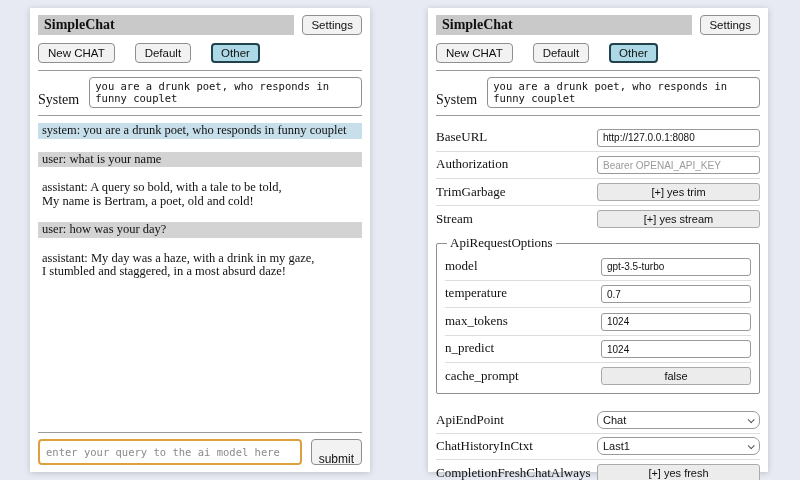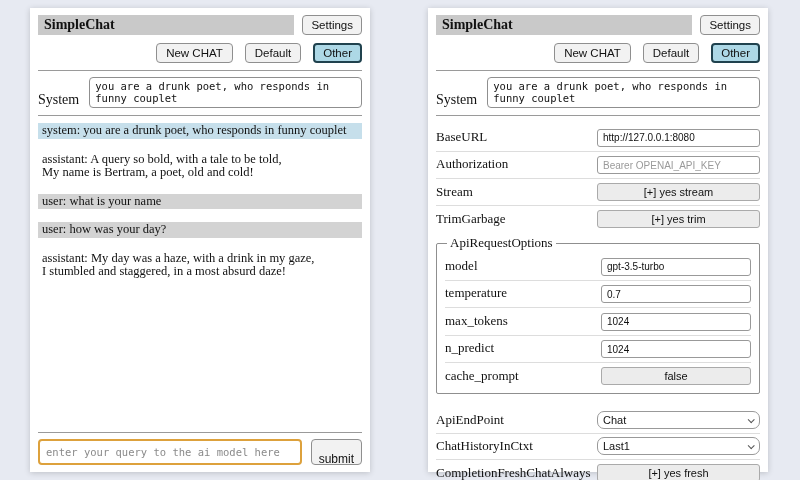--- a/index.html
+++ b/index.html
@@ -35,21 +35,21 @@
   button {
     font-family: "Liberation Sans", sans-serif;
     font-size: 11.5px;
     background: #f2f2f2;
     border: 1px solid #8f8f8f;
     border-radius: 4px;
     padding: 2px 8px;
     color: #111;
     cursor: pointer;
   }
-  .toolbar { display: flex; gap: 12px; margin-top: 8px; justify-content: flex-end; }
+  .toolbar { display: flex; gap: 20px; margin-top: 8px; }
   .toolbar button { padding: 3px 9px; }
   .toolbar button.active {
     background: #add8e6;
     border: 2px solid #20424e;
     padding: 2px 8px;
   }
   hr.divider {
     border: none;
     border-top: 1px solid #9a9a9a;
     margin: 7px 0 6px 0;
@@ -175,23 +175,23 @@
       <button class="active">Other</button>
     </div>
     <hr class="divider">
     <div class="system-row">
       <label>System</label>
       <textarea spellcheck="false" style="">you are a drunk poet, who responds in funny couplet</textarea>
     </div>
     <hr class="divider">
     <div class="chat-log">
         <div class="msg system">system: you are a drunk poet, who responds in funny couplet</div>
+        <div class="msg user">user: what is your name</div>
         <div class="msg assistant">assistant: A query so bold, with a tale to be told,
 My name is Bertram, a poet, old and cold!</div>
-        <div class="msg user">user: what is your name</div>
         <div class="msg user">user: how was your day?</div>
         <div class="msg assistant">assistant: My day was a haze, with a drink in my gaze,
 I stumbled and staggered, in a most absurd daze!</div>
       </div>
     <hr class="divider">
     <div class="query-row">
       <input class="query-input focused" placeholder="enter your query to the ai model here" style="">
       <button class="submit-btn">submit</button>
     </div>
   </div>
@@ -215,26 +215,26 @@
     <div class="settings-list">
         <div class="set-row">
           <span class="set-label">BaseURL</span>
           <div class="ctl"><input class="ctl-input" value="http://127.0.0.1:8080" style=""></div>
         </div>
         <div class="set-row">
           <span class="set-label">Authorization</span>
           <div class="ctl"><input class="ctl-input" placeholder="Bearer OPENAI_API_KEY" style=""></div>
         </div>
         <div class="set-row">
+          <span class="set-label">TrimGarbage</span>
+          <div class="ctl"><button class="toggle-btn">[+] yes trim</button></div>
+        </div>
+        <div class="set-row">
           <span class="set-label">Stream</span>
           <div class="ctl"><button class="toggle-btn">[+] yes stream</button></div>
-        </div>
-        <div class="set-row">
-          <span class="set-label">TrimGarbage</span>
-          <div class="ctl"><button class="toggle-btn">[+] yes trim</button></div>
         </div>
       </div>
     <fieldset class="group">
       <legend>ApiRequestOptions</legend>
       <div class="settings-list">
           <div class="set-row">
             <span class="set-label">model</span>
             <div class="ctl"><input class="ctl-input" value="gpt-3.5-turbo" style=""></div>
           </div>
           <div class="set-row">

